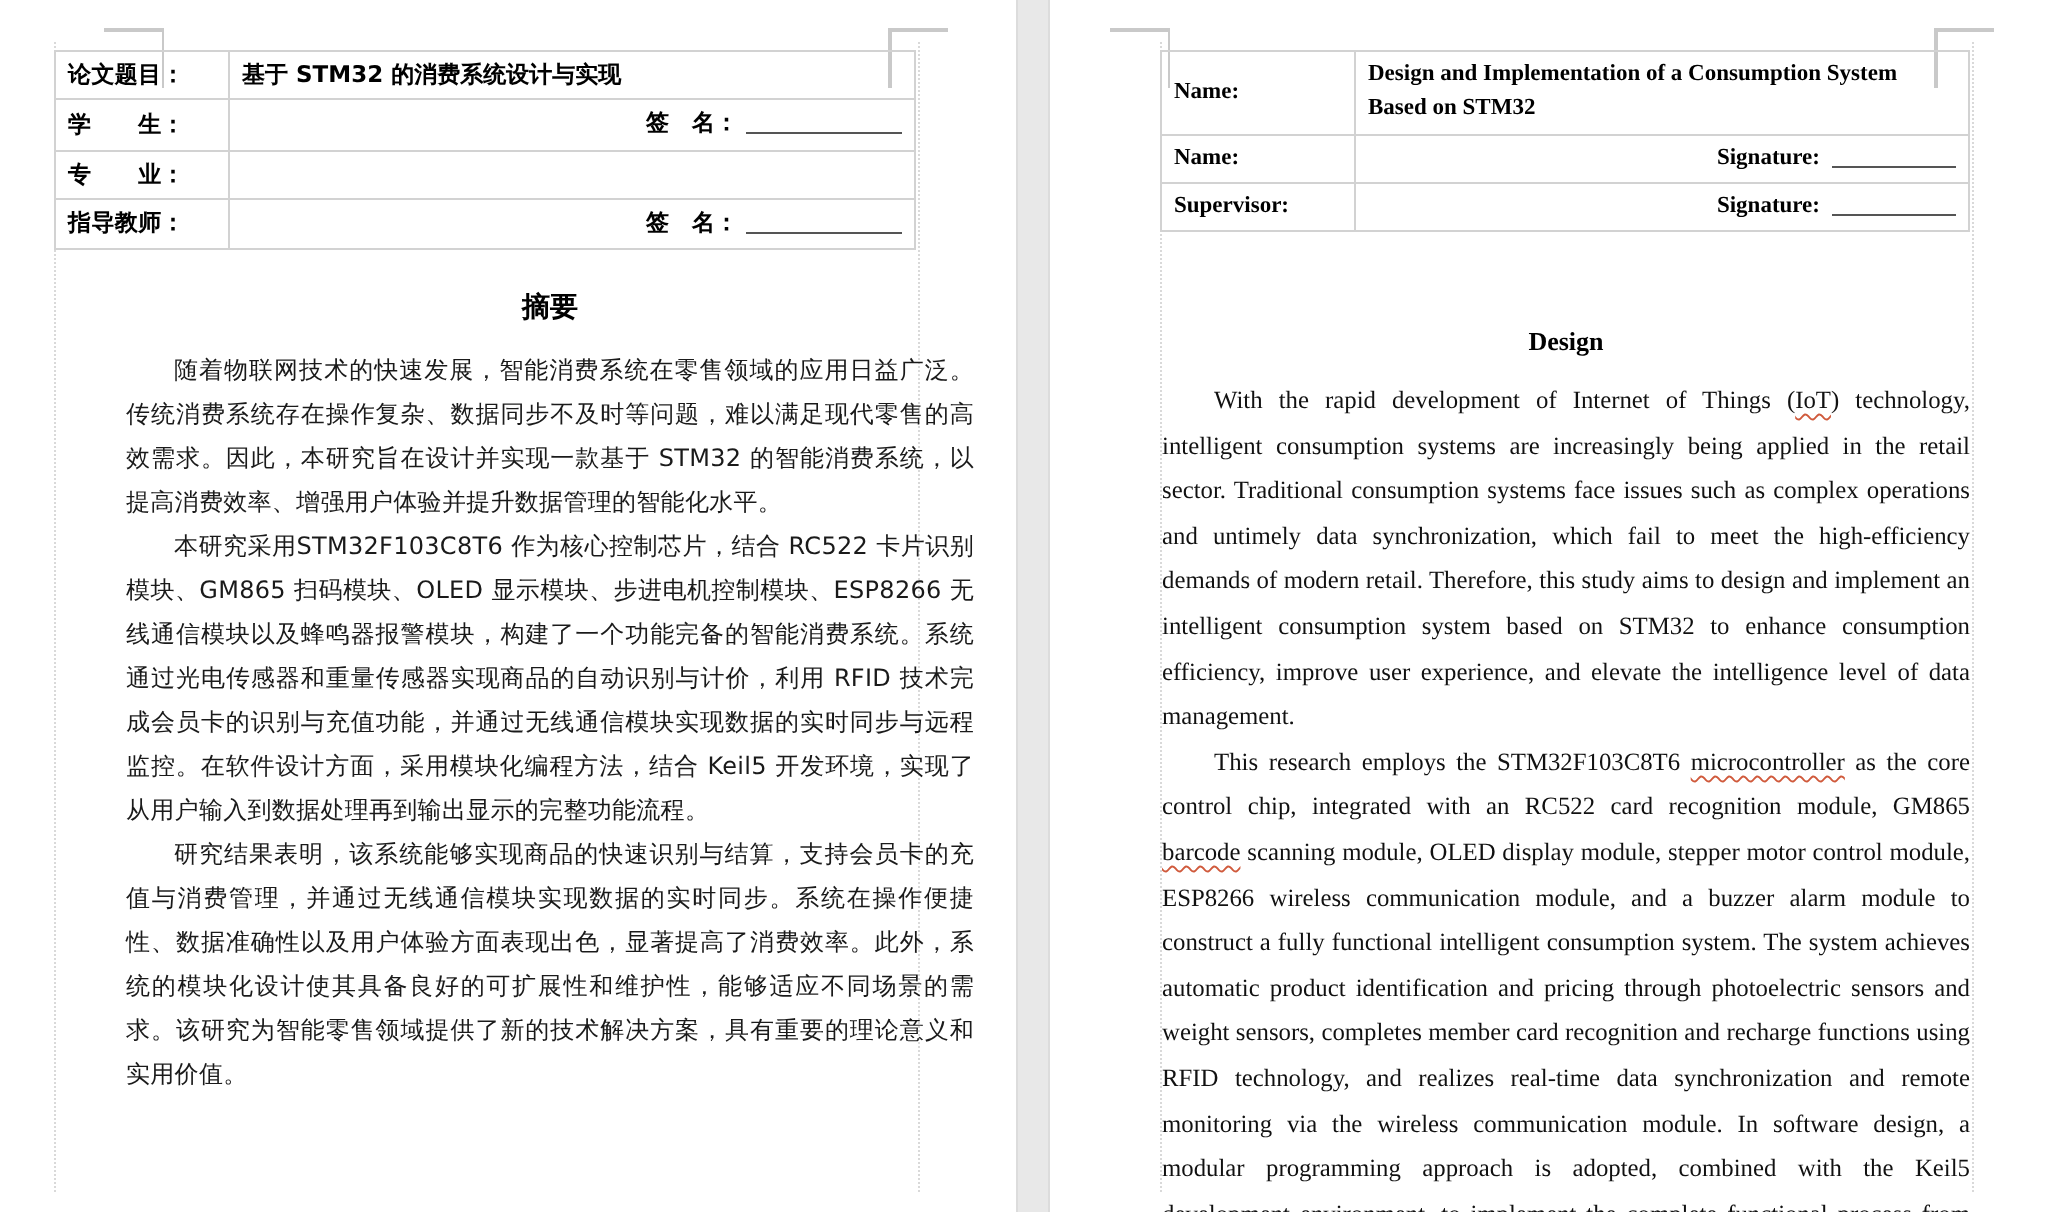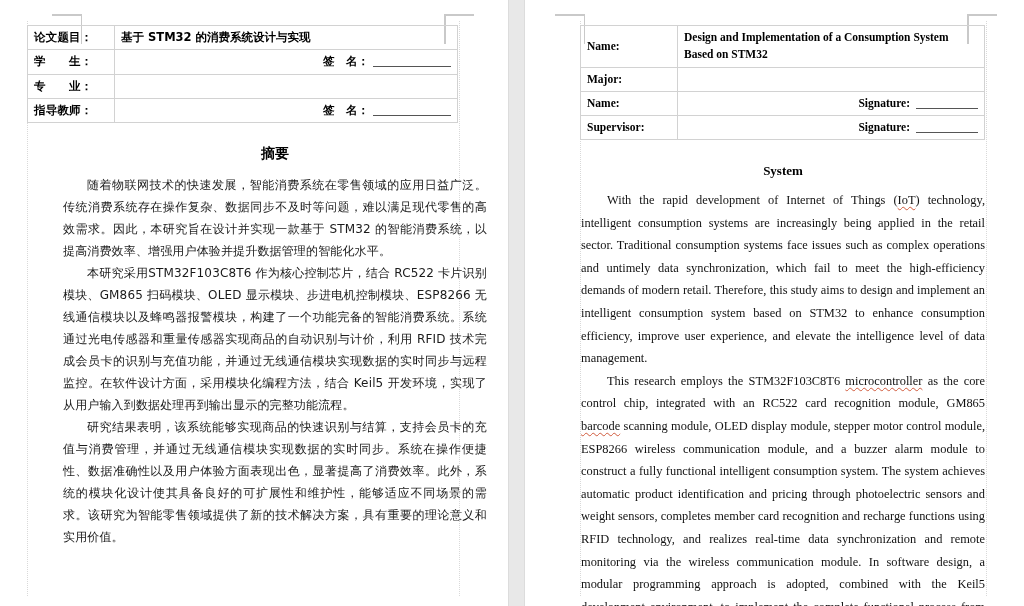--- a/index.html
+++ b/index.html
@@ -173,41 +173,37 @@
     <div class="guide" style="left:55px;top:21px;width:405px;height:575px;border-top:none;border-bottom:none;"></div>
 
     <div style="position:absolute;left:55px;top:25px;width:405px;">
       <table class="info">
         <tbody>
             <tr>
           <td class="en-label">Name:</td>
           <td class="title-cell-en">Design and Implementation of a Consumption System Based on STM32</td>
         </tr>
         <tr>
-          <td class="en-label">Major:</td>
-          <td class="val"></td>
-        </tr>
-        <tr>
           <td class="en-label">Name:</td>
           <td class="sig-row">
             <span class="val">Signature:</span><span class="sig-line-en"></span>
           </td>
         </tr>
         <tr>
           <td class="en-label">Supervisor:</td>
           <td class="sig-row">
             <span class="val">Signature:</span><span class="sig-line-en"></span>
           </td>
         </tr>
       </tbody>
         </table>
     </div>
 
     <div style="position:absolute;left:56px;top:163px;width:404px;">
-      <h2 class="heading-en">System</h2>
+      <h2 class="heading-en">Design</h2>
       <div style="height:10px;"></div>
       <p class="body-en">With the rapid development of Internet of Things (<span class="sp">IoT</span>) technology, intelligent consumption systems are increasingly being applied in the retail sector. Traditional consumption systems face issues such as complex operations and untimely data synchronization, which fail to meet the high-efficiency demands of modern retail. Therefore, this study aims to design and implement an intelligent consumption system based on STM32 to enhance consumption efficiency, improve user experience, and elevate the intelligence level of data management.</p>
       <p class="body-en">This research employs the STM32F103C8T6 <span class="sp">microcontroller</span> as the core control chip, integrated with an RC522 card recognition module, GM865 <span class="sp">barcode</span> scanning module, OLED display module, stepper motor control module, ESP8266 wireless communication module, and a buzzer alarm module to construct a fully functional intelligent consumption system. The system achieves automatic product identification and pricing through photoelectric sensors and weight sensors, completes member card recognition and recharge functions using RFID technology, and realizes real-time data synchronization and remote monitoring via the wireless communication module. In software design, a modular programming approach is adopted, combined with the Keil5 development environment, to implement the complete functional process from user input to data processing and output display.</p>
 
     </div>
   </div>
 
 </div>
 
 </body></html>

